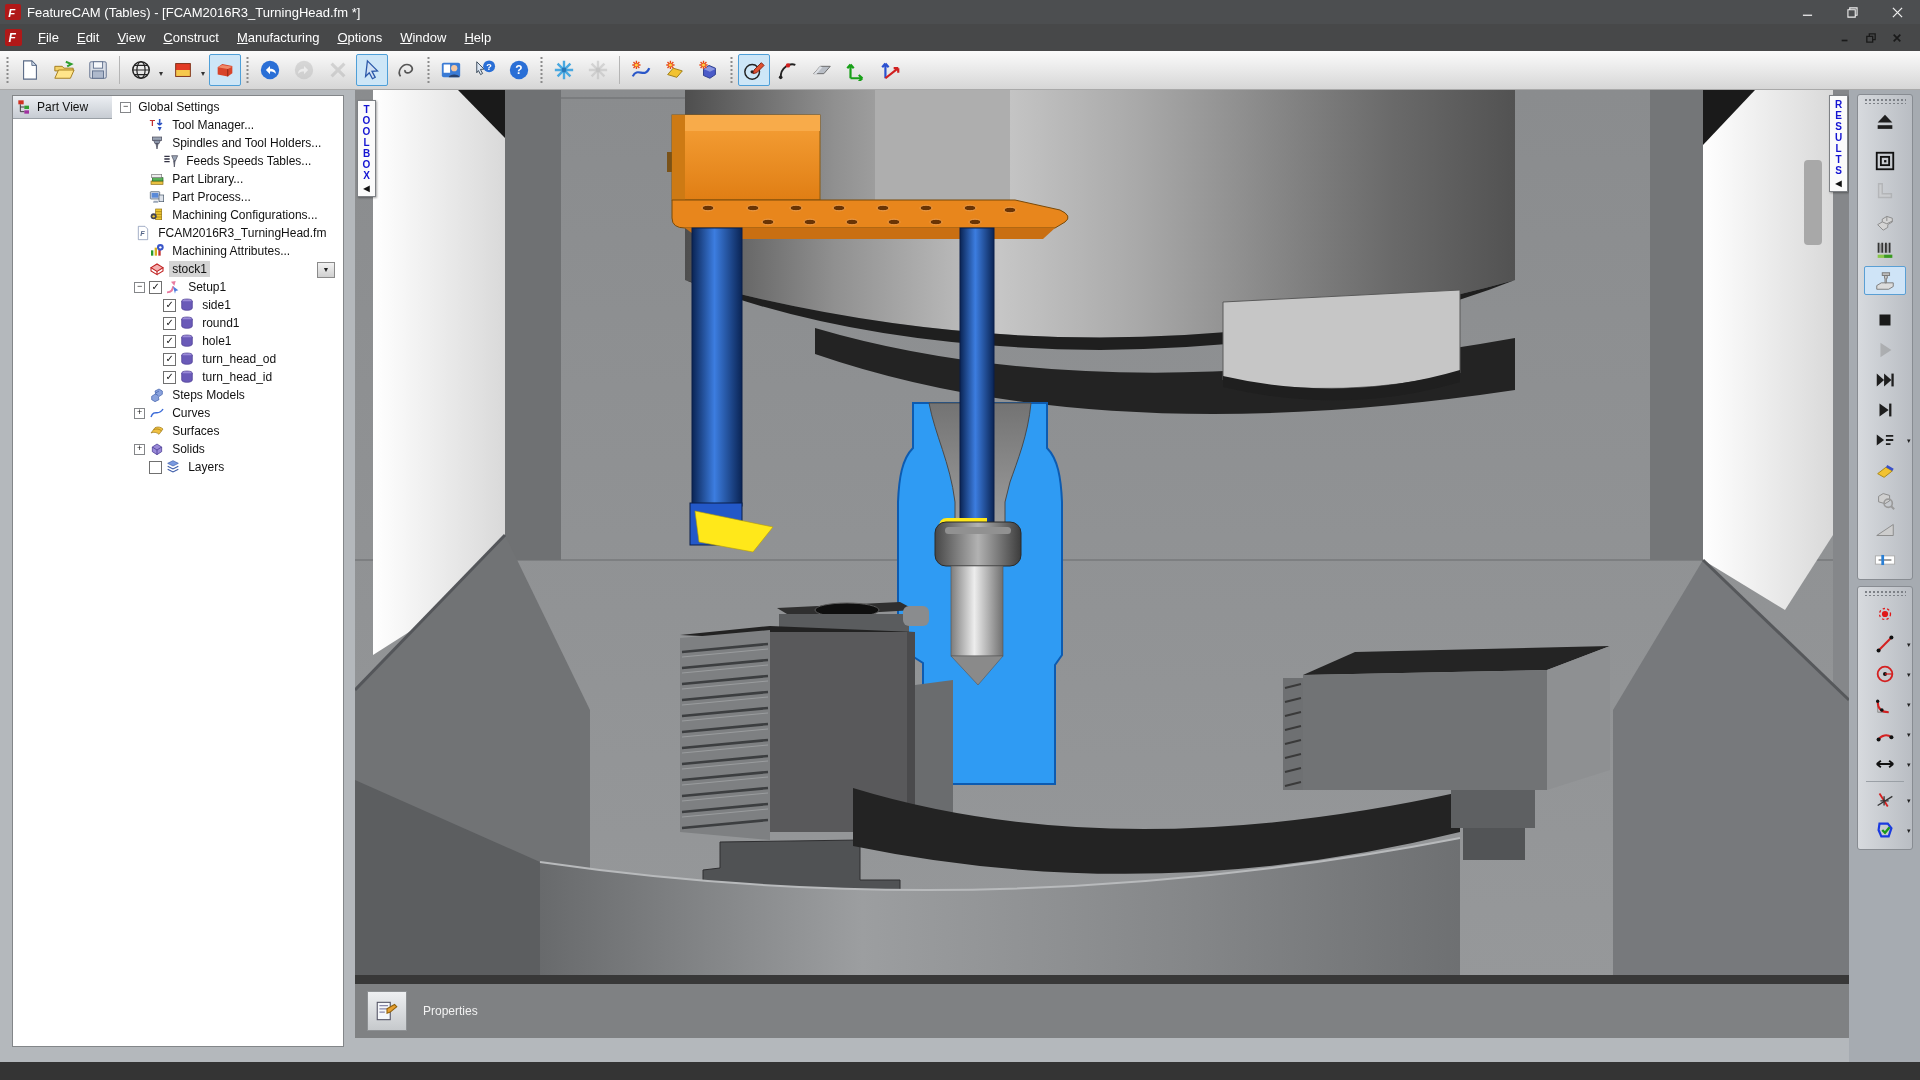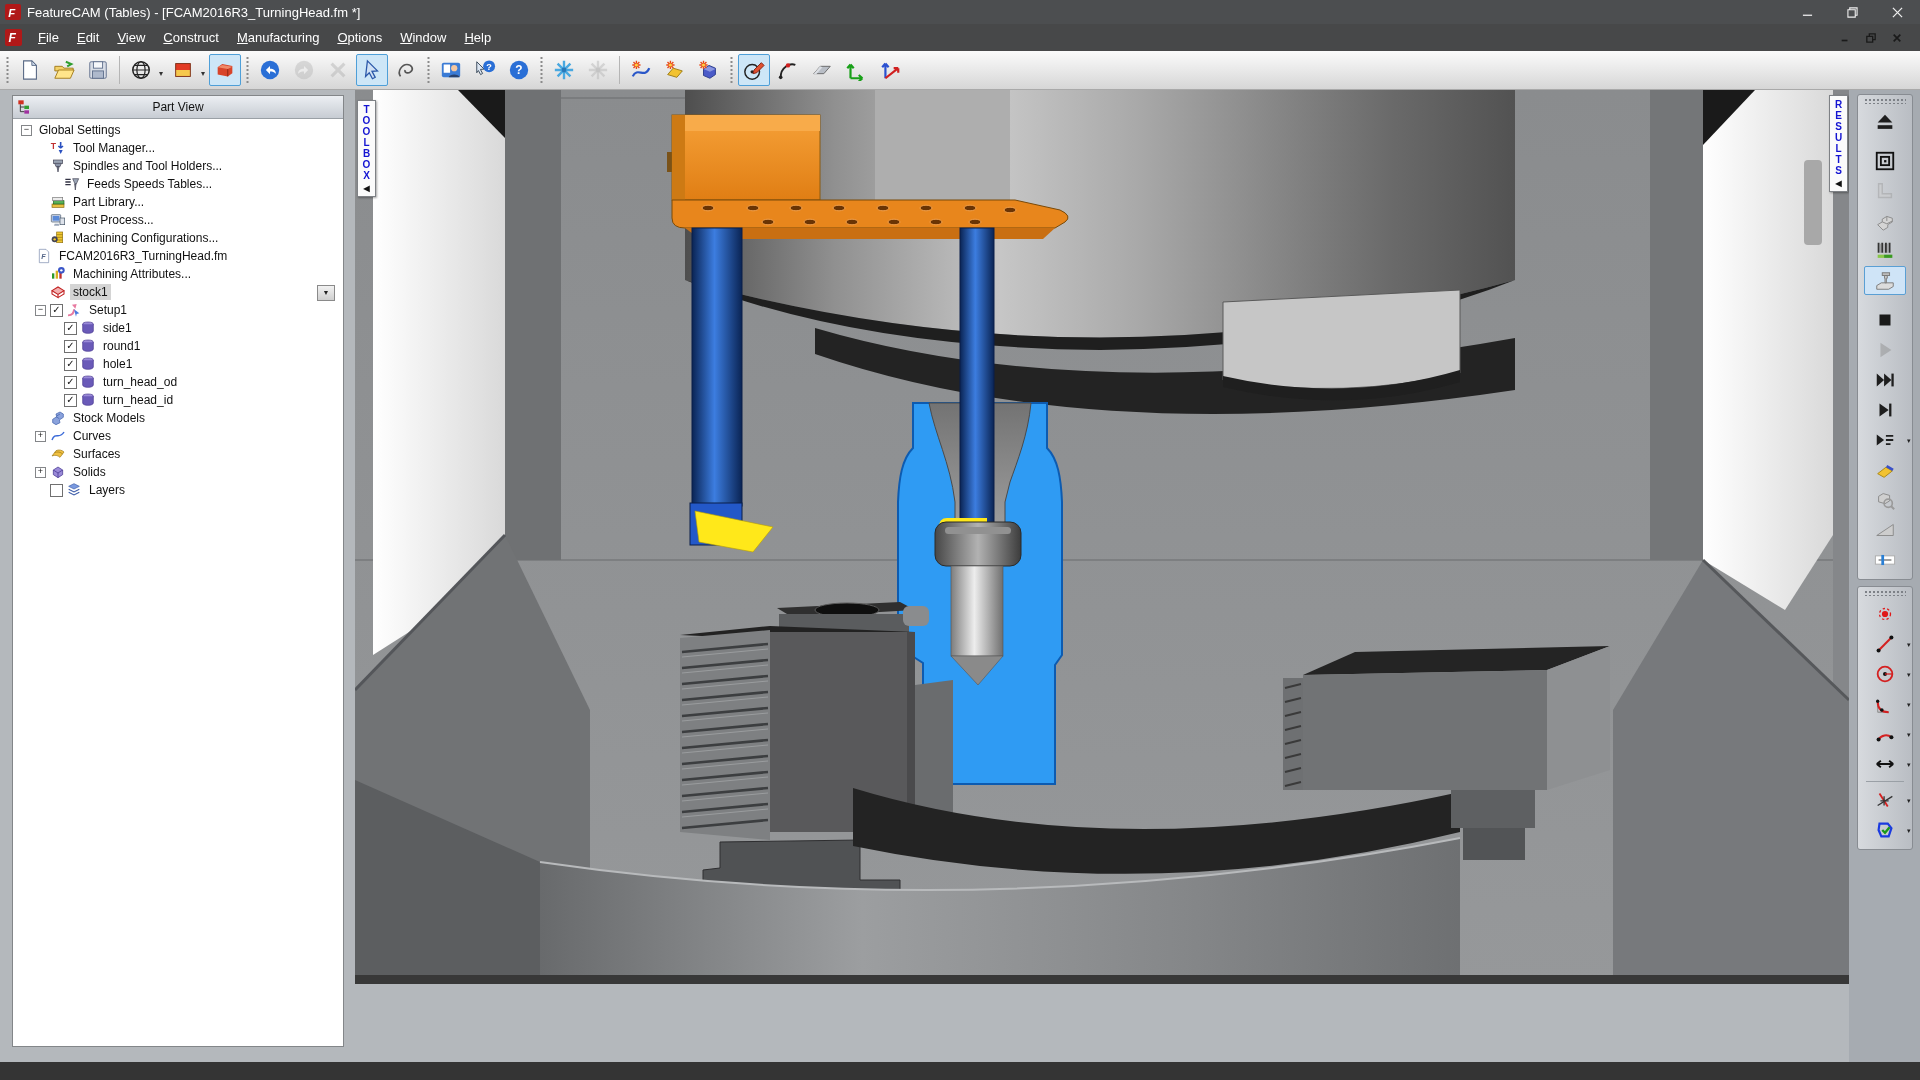--- a/index.html
+++ b/index.html
@@ -29,21 +29,21 @@
   .tbtn.active{background:#cde6f7;border-color:#4e9fd8;}
   .tbtn.disabled{opacity:.45;}
   .tbtn .caret{position:absolute;right:-7px;bottom:7px;font-size:8px;color:#333;}
   .tbtn.drop{margin-right:9px;}
 
   
   .main{position:relative;height:990px;background:#b4b8bc;}
 
   
   .left-col{position:absolute;left:0;top:0;width:355px;height:972px;background:#b4b8bc;}
-  .pv-panel{position:absolute;left:12px;top:5px;width:330px;height:950px;background:#fff;border:1px solid #838689;display:flex;flex-direction:column;}
+  .pv-panel{position:absolute;left:12px;top:5px;width:330px;height:950px;background:#fff;border:1px solid #838689;display:flex;flex-direction:row;}
   .pv-header{height:22px;background:linear-gradient(#eceff3,#c7ccd3);border-bottom:1px solid #9aa0a6;display:flex;align-items:center;font-size:12px;color:#111;}
   .pv-header .hico{width:16px;height:16px;margin:0 4px;}
   .pv-title{flex:1;text-align:center;margin-right:24px;}
   .tree{flex:1;overflow:hidden;padding-top:2px;}
   .trow{height:18px;display:flex;align-items:center;font-size:12px;color:#111;position:relative;white-space:nowrap;}
   .trow .exp{width:9px;height:9px;border:1px solid #848689;background:#fff;font-size:9px;line-height:7px;text-align:center;margin-right:4px;flex:0 0 auto;color:#222;}
   .trow .cb{width:11px;height:11px;border:1px solid #707070;background:#fff;font-size:10px;line-height:10px;text-align:center;margin-right:3px;flex:0 0 auto;color:#111;}
   .trow .tico{width:16px;height:16px;margin-right:4px;flex:0 0 auto;}
   .trow .lbl{padding:1px 3px;}
   .trow.sel .lbl{background:#d4d4d4;}
@@ -386,21 +386,21 @@
             <span class="lbl">Part Library...</span>
           </div>
           <div class="trow" style="padding-left: 22px;">
             <span style="width: 15px; flex: 0 0 auto;"></span>
             <span class="tico"><svg viewBox="0 0 24 24" width="16" height="16">
                 <rect x="2" y="4" width="14" height="11" rx="1" fill="#cdd6e8" stroke="#445566"></rect>
                 <rect x="4" y="6" width="10" height="7" fill="#5a8ad8"></rect>
                 <path d="M7 17.5h6l1 3H6z" fill="#9aa6b8"></path>
                 <rect x="15" y="9" width="7" height="10" fill="#dde2ea" stroke="#445566"></rect>
               </svg></span>
-            <span class="lbl">Post Process...</span>
+            <span class="lbl">Part Process...</span>
           </div>
           <div class="trow" style="padding-left: 22px;">
             <span style="width: 15px; flex: 0 0 auto;"></span>
             <span class="tico"><svg viewBox="0 0 24 24" width="16" height="16">
                 <rect x="10" y="3" width="9" height="16" fill="#f0c830" stroke="#907010"></rect>
                 <path d="M10 7h9M10 11h9M10 15h9" stroke="#907010"></path>
                 <circle cx="7" cy="14" r="4.5" fill="#445"></circle>
                 <circle cx="7" cy="14" r="1.8" fill="#f0c830"></circle>
               </svg></span>
             <span class="lbl">Machining Configurations...</span>
@@ -487,21 +487,21 @@
                 <path d="M4 6.5v10c0 2 3.6 3.5 8 3.5s8-1.5 8-3.5v-10" fill="#6a5ab8" stroke="#4a3a90"></path>
               </svg></span>
             <span class="lbl">turn_head_id</span>
           </div>
           <div class="trow" style="padding-left: 22px;">
             <span style="width: 15px; flex: 0 0 auto;"></span>
             <span class="tico"><svg viewBox="0 0 24 24" width="16" height="16">
                 <path d="M4 14l6-4-1-4 6-3 5 3v5l-6 4 1 4-6 3-5-3z" fill="#8aa2dc" stroke="#3a5aa8"></path>
                 <path d="M9 10l5 3M15 6l-5 3" stroke="#3a5aa8"></path>
               </svg></span>
-            <span class="lbl">Stock Models</span>
+            <span class="lbl">Steps Models</span>
           </div>
           <div class="trow" style="padding-left: 22px;">
             <span class="exp">+</span>
             <span class="tico"><svg viewBox="0 0 24 24" width="16" height="16">
                 <path d="M3 18C8 5 14 18 21 6" fill="none" stroke="#3a6ad8" stroke-width="2.2"></path>
               </svg></span>
             <span class="lbl">Curves</span>
           </div>
           <div class="trow" style="padding-left: 22px;">
             <span style="width: 15px; flex: 0 0 auto;"></span>
@@ -697,20 +697,30 @@
           <span>S</span>
           <span>U</span>
           <span>L</span>
           <span>T</span>
           <span>S</span>
           <span class="arr">◀</span>
         </div>
     </div>
 
 
+    <div class="propsbar">
+      <div class="prop-tile">
+        <svg viewBox="0 0 24 24">
+            <rect x="3" y="4" width="12" height="16" fill="#f5f7fa" stroke="#556"></rect>
+            <path d="M5 7h8M5 10h8M5 13h5" stroke="#88a" stroke-width="1.2" fill="none"></path>
+            <path d="M12 10l7-4 2 2-6 5-3 1z" fill="#e8a030" stroke="#91610a"></path>
+          </svg>
+      </div>
+      <span class="prop-label">Properties</span>
+    </div>
   </div>
 
   <div class="right-col" id="right-rail">
       <div class="rgroup">
         <div class="rgrip"></div>
         <div class="rbtn">
           <svg viewBox="0 0 24 24" width="22" height="22">
             <path d="M12 4l8 8.5H4z" fill="#1e1e1e"></path>
             <rect x="4" y="15.5" width="16" height="4" fill="#1e1e1e"></rect>
           </svg>

